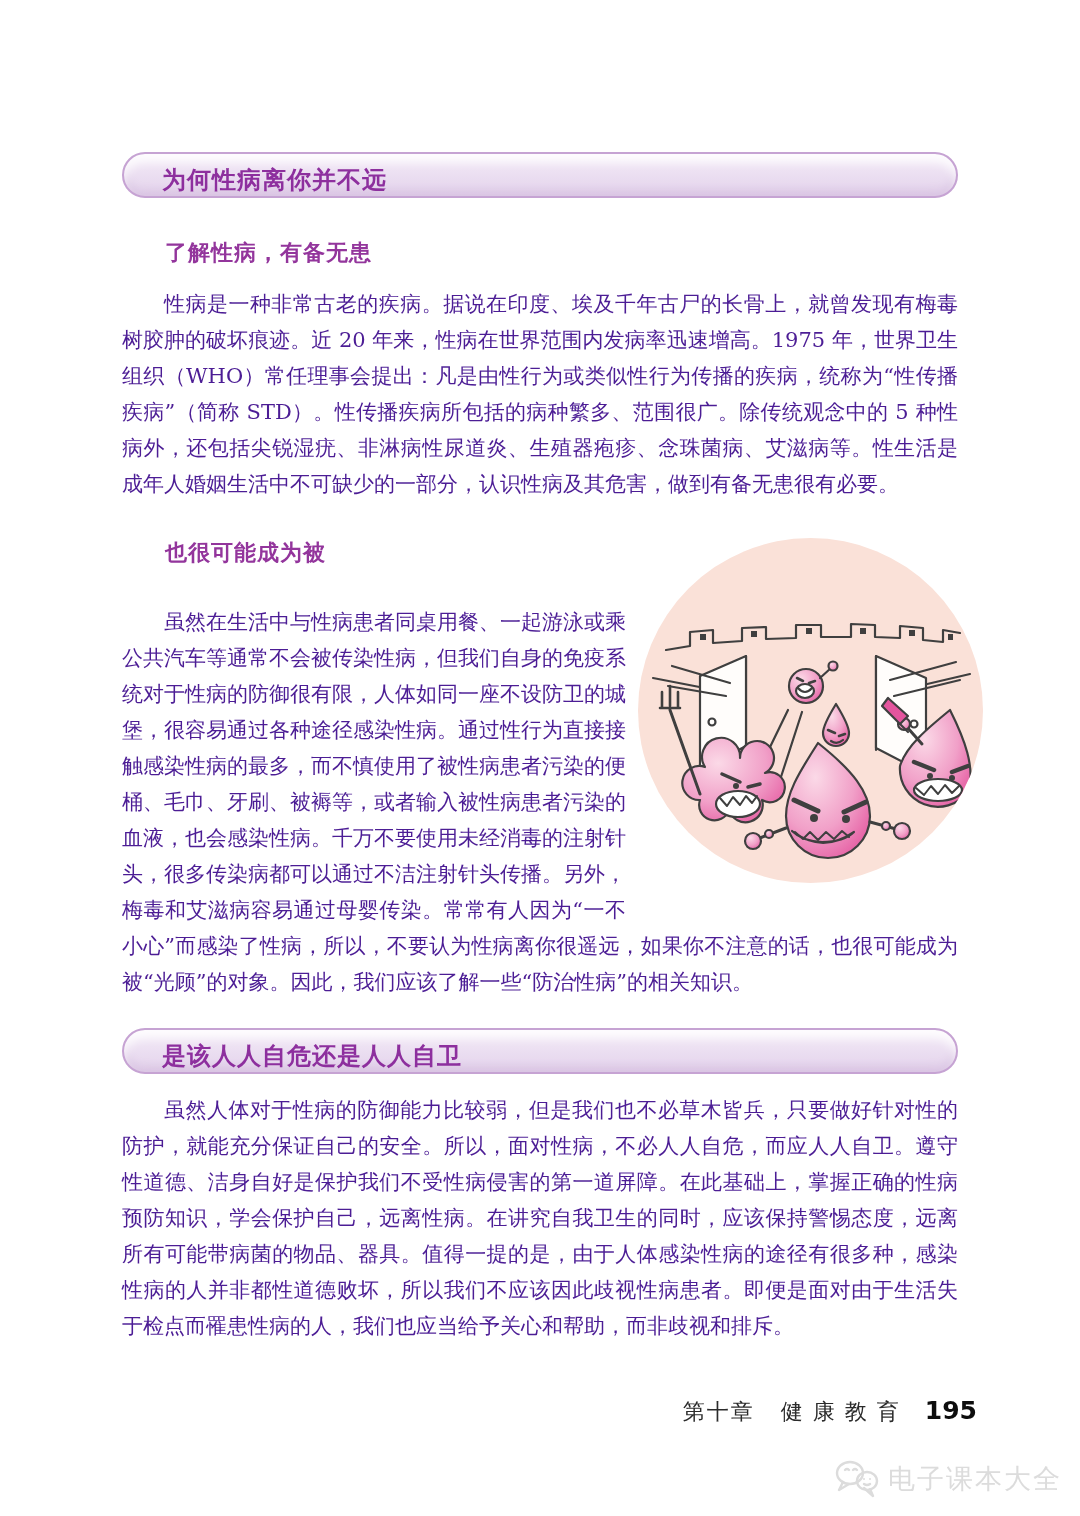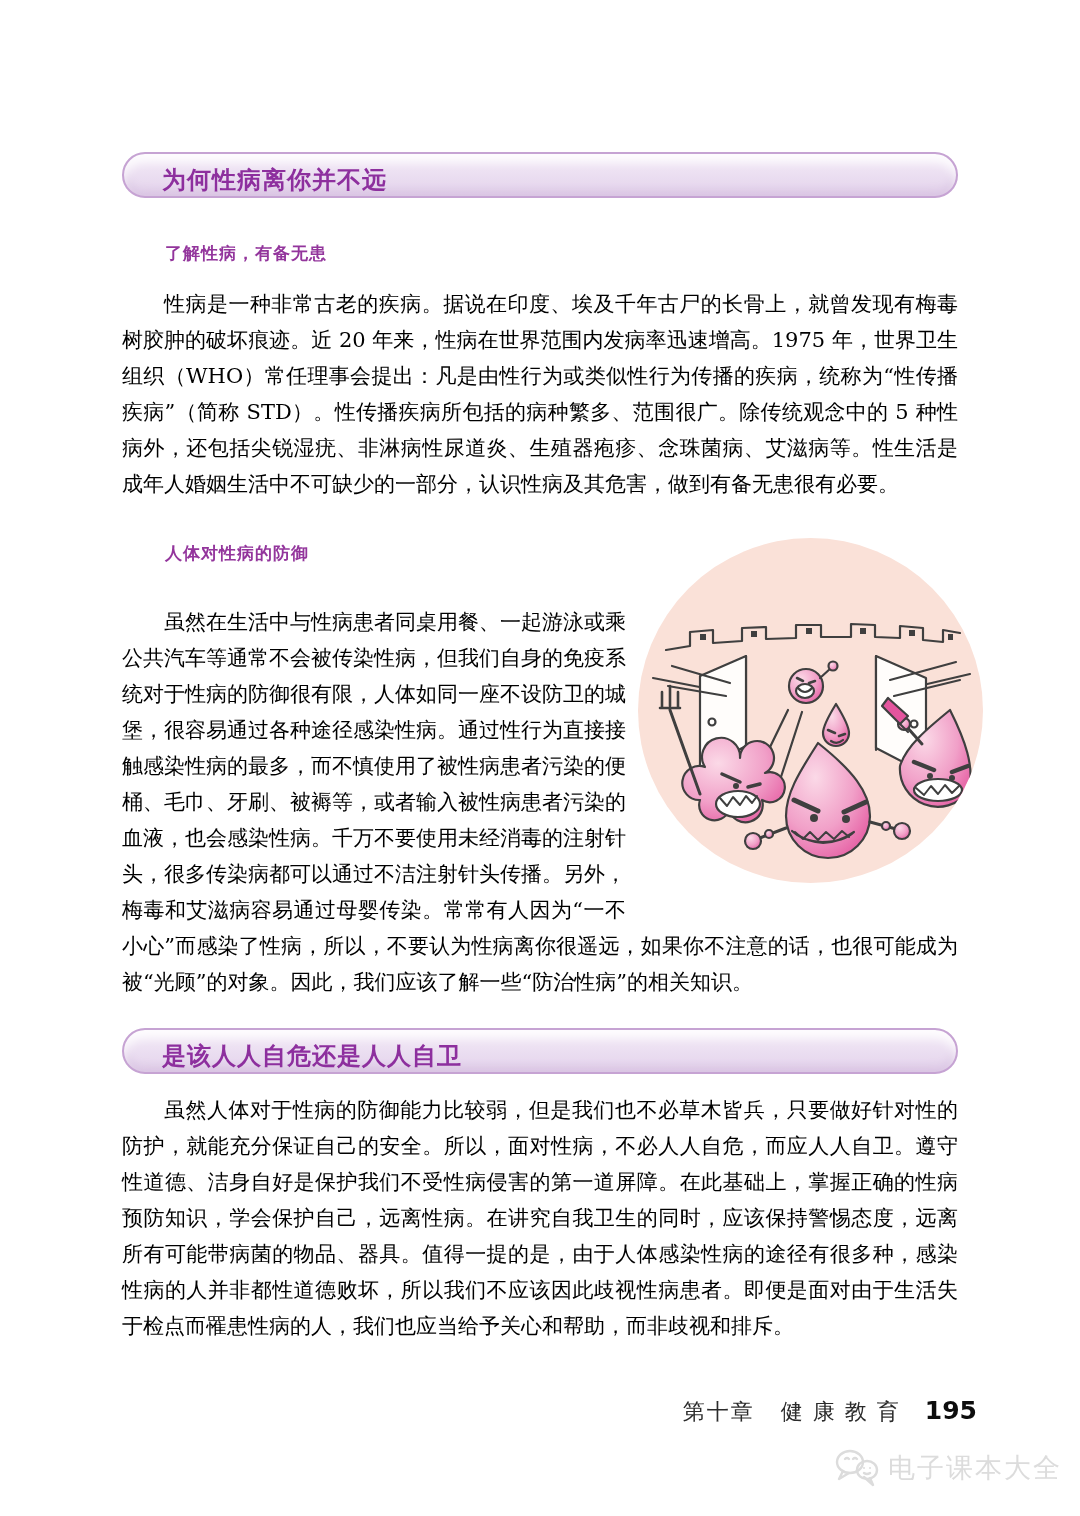--- a/index.html
+++ b/index.html
@@ -19,46 +19,46 @@
   }
   .banner-1{margin-top:152px;}
   .banner-2{margin-top:28px;}
   .banner span{
     font-family:"DejaVu Sans","Liberation Sans",sans-serif;
     font-weight:bold;font-size:24px;color:#8d2f9e;padding-left:38px;letter-spacing:1px;
   }
   h3.subhead{
     margin:40px 0 0 43px;padding:0;height:30px;line-height:30px;
     font-family:"DejaVu Sans","Liberation Sans",sans-serif;
-    font-weight:bold;font-size:17px;color:#93359c;letter-spacing:1px;
+    font-weight:bold;font-size:22px;color:#93359c;letter-spacing:1px;
   }
   p.body{
     margin:18px 0 0 0;font-size:21px;line-height:36px;
-    text-align:justify;text-indent:2em;color:#000000;
+    text-align:justify;text-indent:2em;color:#4c1d95;
   }
   .subsection{margin-top:36px;}
   .subsection h3.subhead{margin-top:10px;}
   .subsection p.body{margin-top:36px;}
   .clearfix::after{content:"";display:block;clear:both;}
   .illu-wrap{
     float:right;width:345px;height:345px;
     margin:0 -25px 26px 12px;
   }
   .footer{
     position:absolute;top:1396px;right:103px;white-space:nowrap;
     font-size:22px;color:#2b2b2b;text-align:center;
   }
   .footer .chapter{letter-spacing:2px;}
   .footer .subject{margin-left:26px;letter-spacing:10px;}
   .footer .pagenum{
     font-family:"DejaVu Sans","Liberation Sans",sans-serif;
     font-weight:bold;font-size:25px;color:#0d0d0d;margin-left:16px;letter-spacing:0;
   }
   .watermark{
-    position:absolute;right:18px;bottom:29px;
+    position:absolute;right:18px;bottom:18px;
     display:flex;align-items:center;gap:8px;
     font-family:"DejaVu Sans","Liberation Sans",sans-serif;
     font-size:27px;color:#dcdcdc;letter-spacing:2px;
   }
   .wm-icon{display:inline-flex;}
 </style>
 </head>
 <body>
 
 <div class="content">
@@ -152,21 +152,21 @@
             <path d="M278 250 L286 257 L293 248 L300 256 L307 247 L314 255 L321 248" stroke-width="2"></path>
             <path d="M284 206 L268 188" stroke-width="3"></path>
             <circle cx="266" cy="186" r="6" fill="url(#gpink)"></circle>
             <polygon points="250,160 270,178 262,186 244,168" fill="#e4559e"></polygon>
             <path d="M262 186 L270 194"></path>
             <path d="M336 250 L345 257" stroke-width="3"></path>
             <circle cx="344" cy="259" r="5" fill="url(#gpink)"></circle>
           </g>
         </svg>
       </div>
-      <h3 class="subhead">人体对性病的防御</h3>
+      <h3 class="subhead">也很可能成为被</h3>
       <p class="body">虽然在生活中与性病患者同桌用餐、一起游泳或乘公共汽车等通常不会被传染性病，但我们自身的免疫系统对于性病的防御很有限，人体如同一座不设防卫的城堡，很容易通过各种途径感染性病。通过性行为直接接触感染性病的最多，而不慎使用了被性病患者污染的便桶、毛巾、牙刷、被褥等，或者输入被性病患者污染的血液，也会感染性病。千万不要使用未经消毒的注射针头，很多传染病都可以通过不洁注射针头传播。另外，梅毒和艾滋病容易通过母婴传染。常常有人因为“一不小心”而感染了性病，所以，不要认为性病离你很遥远，如果你不注意的话，也很可能成为被“光顾”的对象。因此，我们应该了解一些“防治性病”的相关知识。</p>
     </div>
   </section>
 
   <section>
     <div class="banner banner-2">
       <span>是该人人自危还是人人自卫</span>
     </div>
     <p class="body">虽然人体对于性病的防御能力比较弱，但是我们也不必草木皆兵，只要做好针对性的防护，就能充分保证自己的安全。所以，面对性病，不必人人自危，而应人人自卫。遵守性道德、洁身自好是保护我们不受性病侵害的第一道屏障。在此基础上，掌握正确的性病预防知识，学会保护自己，远离性病。在讲究自我卫生的同时，应该保持警惕态度，远离所有可能带病菌的物品、器具。值得一提的是，由于人体感染性病的途径有很多种，感染性病的人并非都性道德败坏，所以我们不应该因此歧视性病患者。即便是面对由于生活失于检点而罹患性病的人，我们也应当给予关心和帮助，而非歧视和排斥。</p>
   </section>

